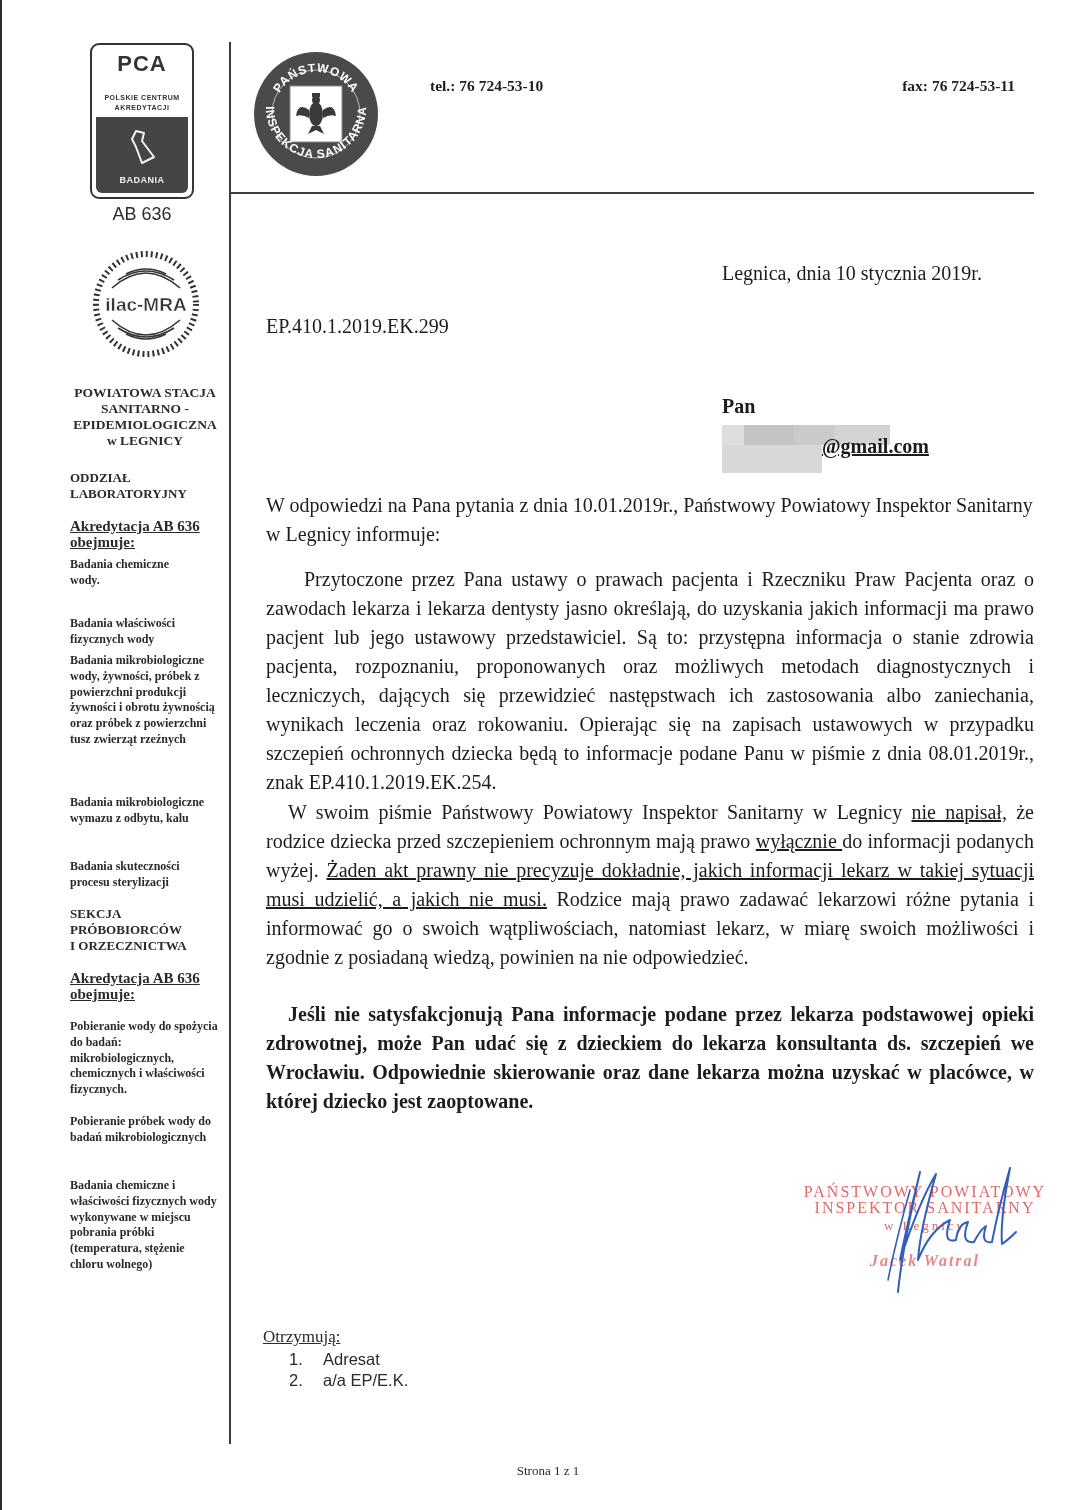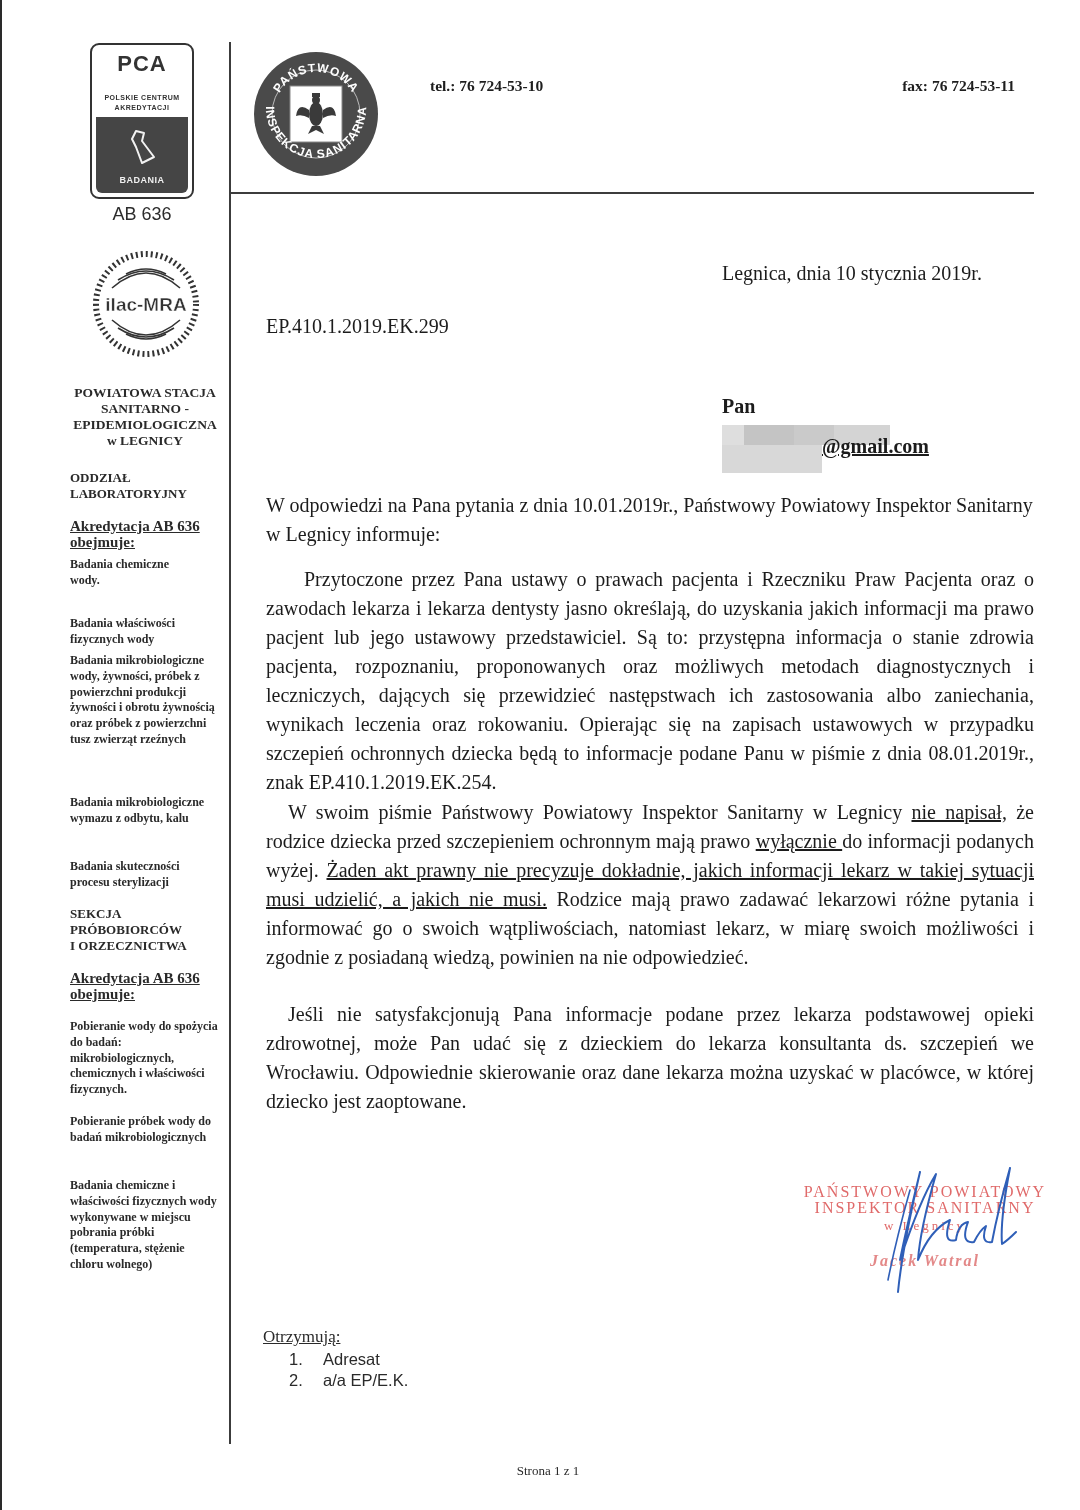--- a/index.html
+++ b/index.html
@@ -46,21 +46,21 @@
   .recipient { position: absolute; left: 722px; top: 367px; font-size: 20px; margin-top: 28px; }
   .recipient .pan { font-weight: bold; }
   .recipient .blur-block { position: absolute; left: 0; top: 26px; width: 168px; height: 52px; }
   .recipient .blur-block span { position: absolute; background: #cfcfcf; }
   .recipient .email { position: absolute; left: 100px; top: 40px; font-weight: bold; text-decoration: underline; white-space: nowrap; }
 
   .body-text { position: absolute; left: 266px; width: 768px; font-size: 20px; line-height: 29px; text-align: justify; }
   .p-intro { top: 491px; text-align: left; }
   .p1 { top: 565px; text-indent: 38px; }
   .p2 { top: 798px; text-indent: 22px; }
-  .p3 { top: 1000px; text-indent: 22px; }
+  .p3 { top: 1000px; text-indent: 22px; font-weight: bold; }
   .u { text-decoration: underline; }
   .i { }
 
   
   .stamp { position: absolute; left: 800px; top: 1160px; width: 250px; height: 150px; }
   .stamp .stamp-line { position: absolute; left: 0; right: 0; text-align: center; color: #e06a6a;
                        font-family: "Liberation Serif", serif; font-size: 16px; letter-spacing: 2px; line-height: 16px; }
   .stamp .l1 { top: 24px; }
   .stamp .l2 { top: 40px; }
   .stamp .l3 { top: 58px; font-size: 13px; letter-spacing: 3px; }

